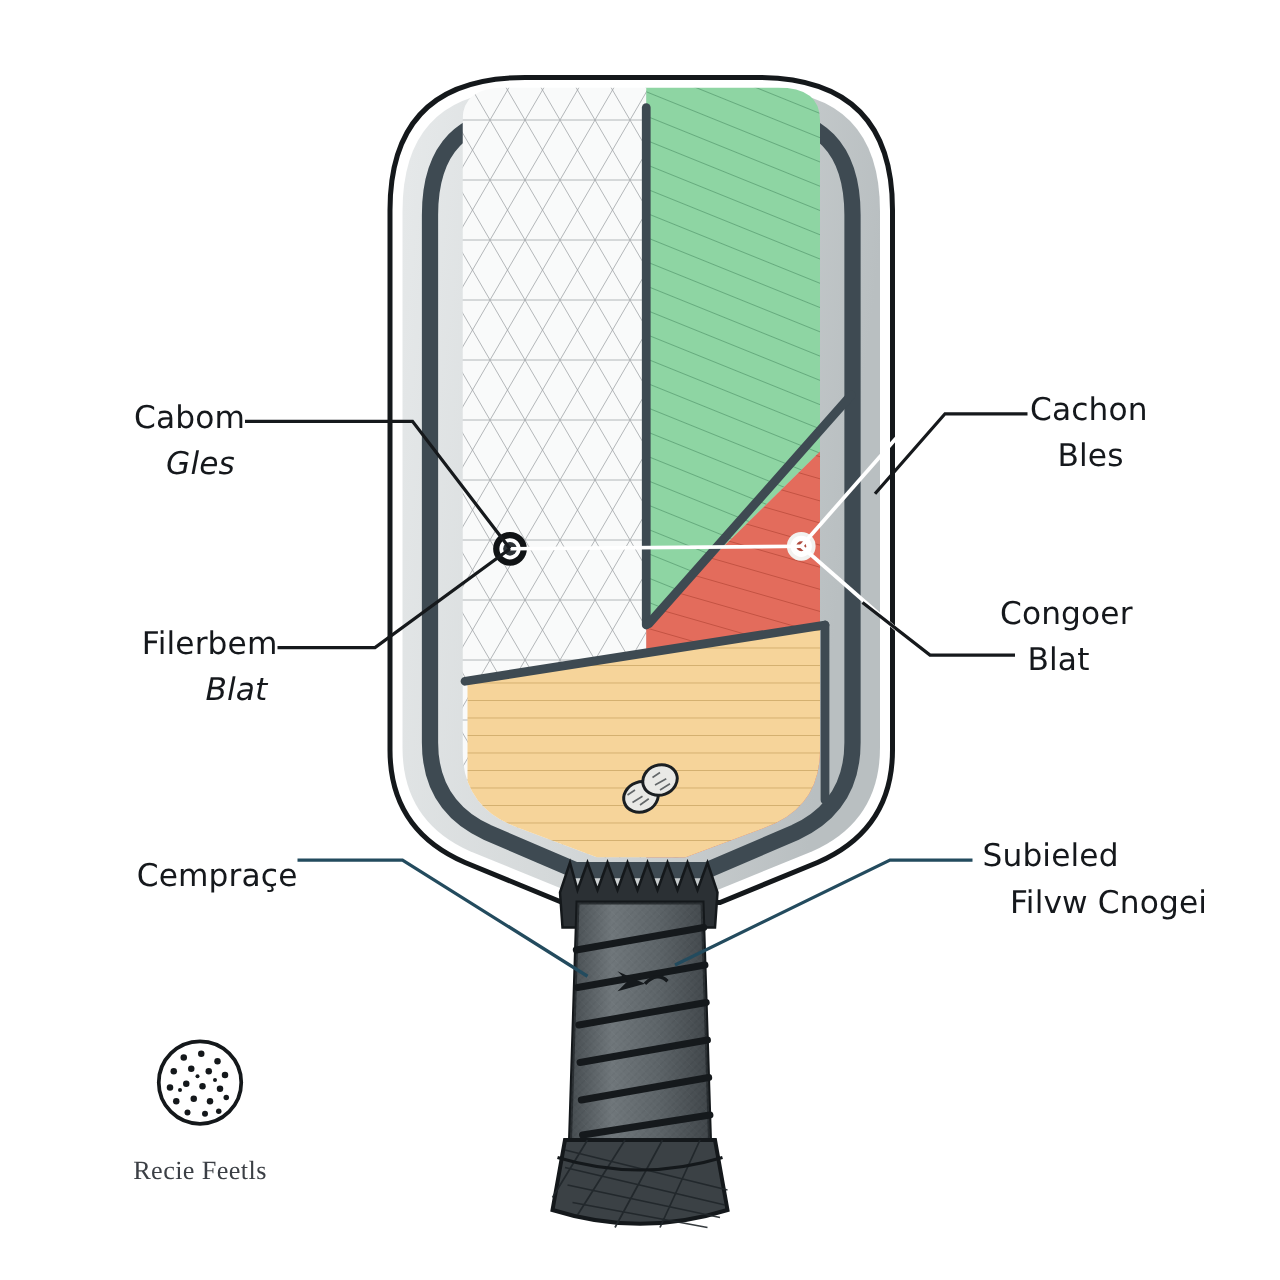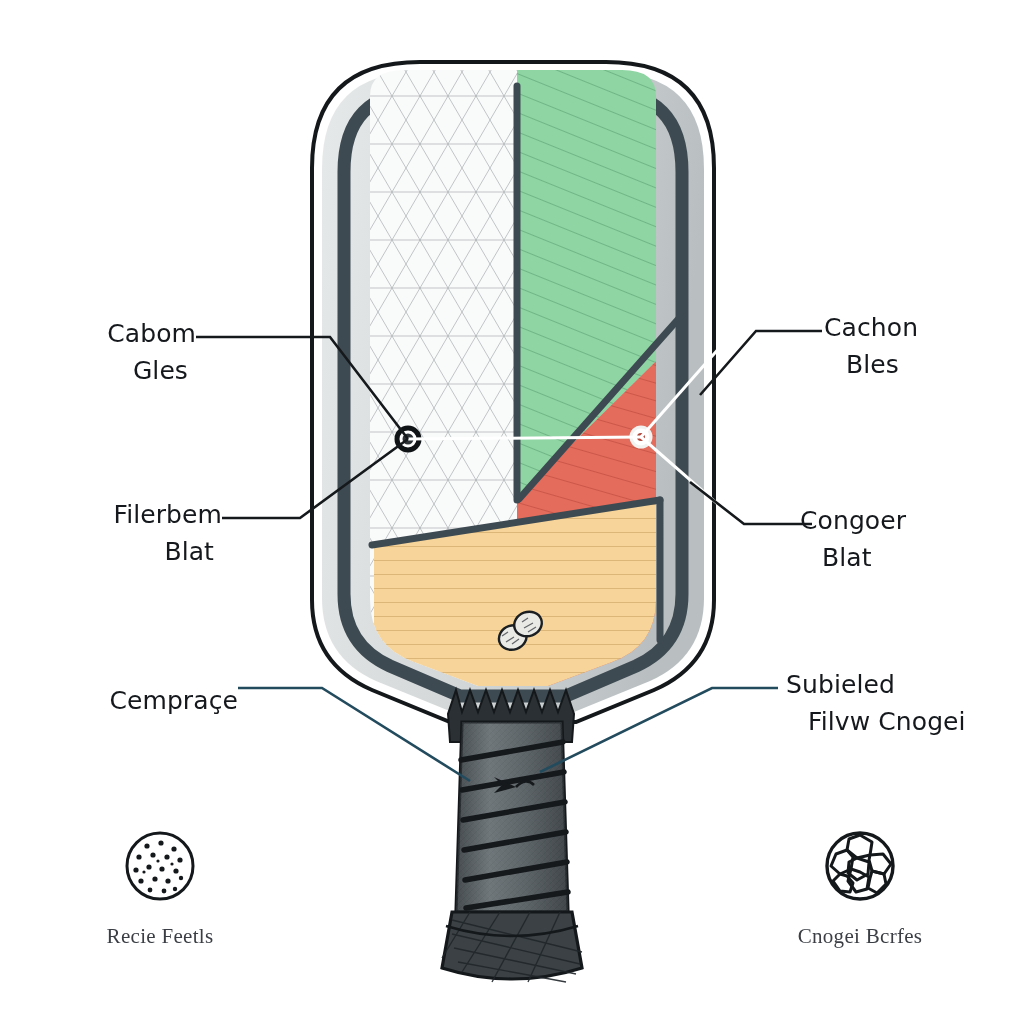--- a/index.html
+++ b/index.html
@@ -19,21 +19,21 @@
     line-height:1.46;
     letter-spacing:0.1px;
     white-space:nowrap;
     user-select:none;
   }
   .lbl .l2{display:block;}
   .lbl.left{text-align:right;}
   .lbl.right{text-align:left;}
 
   .lbl.left .l1{display:block;}
-  .lbl.left .l2{display:block;padding-right:8px;}
+  .lbl.left .l2{display:block;padding-right:8px;font-style:italic;}
   .lbl.right .l1{display:block;}
   .lbl.right .l2{display:block;padding-left:22px;}
 
   .legend{
     position:absolute;
     width:230px;
     text-align:center;
     user-select:none;
   }
   .legend .cap{
@@ -213,21 +213,21 @@
   <div class="lbl left" style="left:18px;top:497px;width:204px;">
     <span class="l1">Filerbem</span>
     <span class="l2">Blat</span>
   </div>
 
   <div class="lbl right" style="left:824px;top:310px;">
     <span class="l1">Cachon</span>
     <span class="l2">Bles</span>
   </div>
 
-  <div class="lbl right" style="left:800px;top:503px;">
+  <div class="lbl right" style="left:800px;top:473px;">
     <span class="l1">Congoer</span>
     <span class="l2">Blat</span>
   </div>
 
   <div class="lbl left" style="left:0px;top:667px;width:238px;margin-top:16px;">
     <span class="l1">Cempraçe</span>
   </div>
 
   <div class="lbl right" style="left:786px;top:667px;">
     <span class="l1">Subieled</span>
@@ -257,29 +257,14 @@
           <circle cx="44" cy="65" r="2.4"></circle>
           <circle cx="55" cy="63" r="2.2"></circle>
         <circle cx="24" cy="46" r="1.6"></circle>
           <circle cx="38" cy="35" r="1.6"></circle>
           <circle cx="52" cy="38" r="1.6"></circle>
       </g>
     </svg>
     <div class="cap">Recie Feetls</div>
   </div>
 
-  <div class="legend" style="left:745px;top:826px;">
-    <svg width="80" height="80" viewBox="0 0 80 80">
-      <circle cx="40" cy="40" r="33" fill="#ffffff" stroke="#14181b" stroke-width="3.4"></circle>
-      <g fill="none" stroke="#14181b" stroke-width="3" stroke-linejoin="round">
-        <path d="M40 9 L52 16 L50 29 L37 32 L27 24 L29 13 Z"></path>
-        <path d="M50 29 L63 28 L71 38 L64 48 L52 45 L49 34 Z"></path>
-        <path d="M27 24 L16 28 L11 40 L20 48 L31 43 L33 31 Z"></path>
-        <path d="M37 32 L49 36 L48 48 L37 54 L28 47 L29 36 Z"></path>
-        <path d="M31 43 L28 55 L36 66 L47 63 L49 51 L40 46 Z"></path>
-        <path d="M52 45 L64 48 L66 58 L57 67 L48 62 L50 52 Z"></path>
-        <path d="M20 48 L13 55 L20 65 L30 66 L33 57 L27 50 Z"></path>
-      </g>
-    </svg>
-    <div class="cap">Cnogei Bcrfes</div>
-  </div>
 
 </div>
 
 </body></html>

